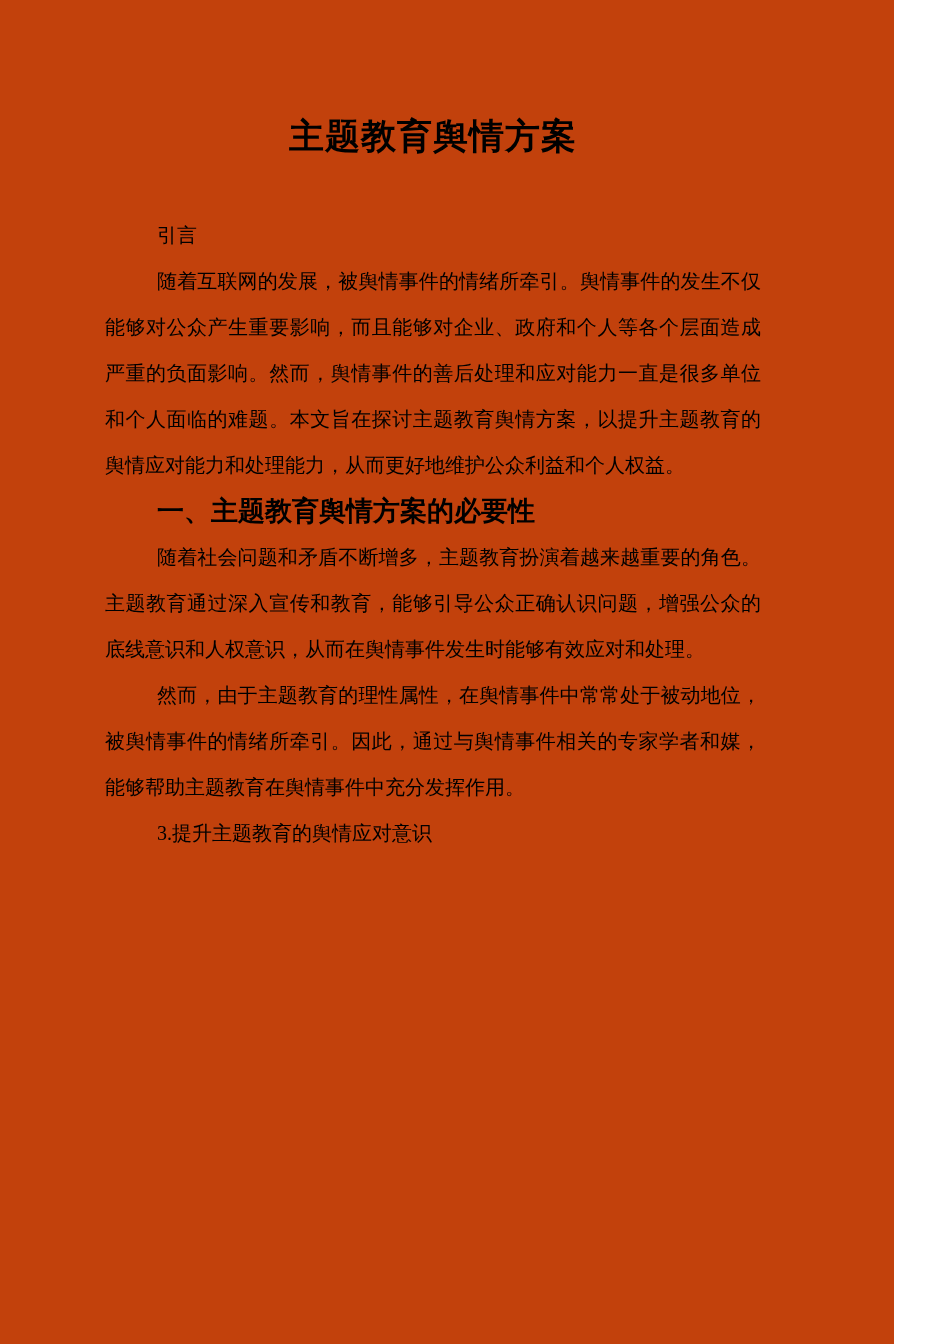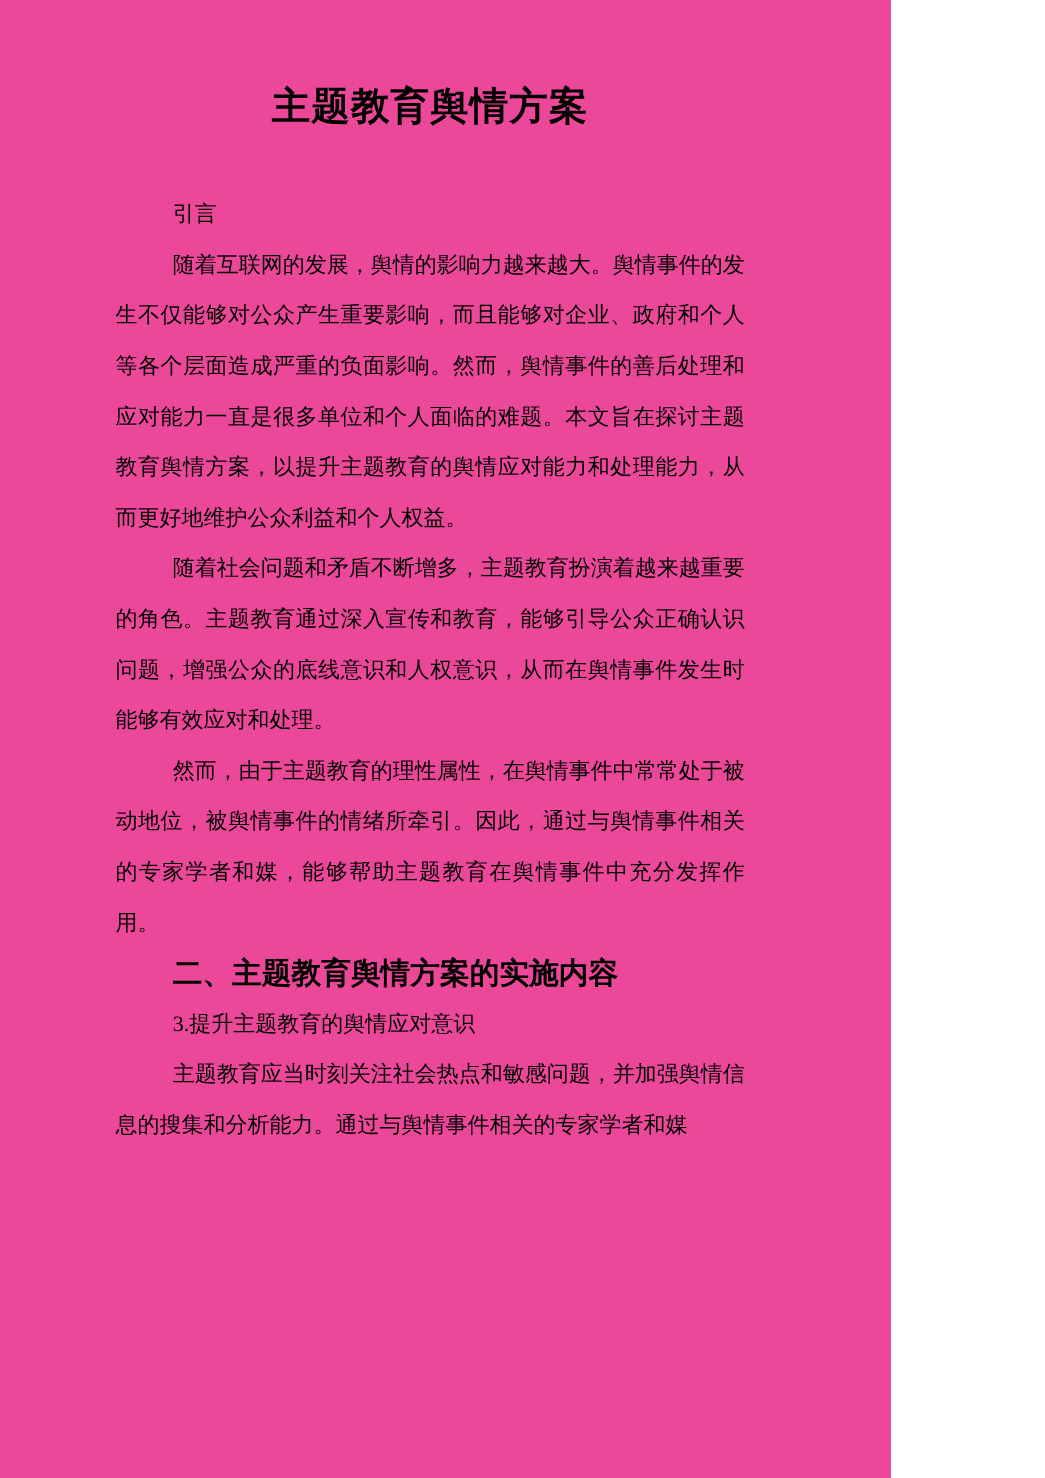--- a/index.html
+++ b/index.html
@@ -2,26 +2,26 @@
 <html lang="zh"><head>
 <meta charset="utf-8">
 <style>
   html, body {
     margin: 0;
     padding: 0;
     background: #ffffff;
   }
   .page {
     position: relative;
-    width: 810px;
+    width: 894px;
     height: 1344px;
-    background: #ec4899;
+    background: #c2410c;
     overflow: hidden;
     box-sizing: border-box;
-    padding: 72px 133px 0 105px;
+    padding: 112px 133px 0 105px;
     color: #000000;
   }
   .doc-title {
     font-family: "Liberation Serif", "DejaVu Serif", serif;
     font-size: 35px;
     font-weight: 700;
     line-height: 50px;
     text-align: center;
     margin: 0 0 50px 0;
     letter-spacing: 1px;
@@ -49,26 +49,25 @@
 </style>
 </head>
 <body>
 
 <div class="page">
   <div class="doc-title">主题教育舆情方案</div>
 
   <div class="body-text">
     <p class="plain">引言</p>
 
-    <p class="para">随着互联网的发展，舆情的影响力越来越大。舆情事件的发生不仅能够对公众产生重要影响，而且能够对企业、政府和个人等各个层面造成严重的负面影响。然而，舆情事件的善后处理和应对能力一直是很多单位和个人面临的难题。本文旨在探讨主题教育舆情方案，以提升主题教育的舆情应对能力和处理能力，从而更好地维护公众利益和个人权益。</p>
+    <p class="para">随着互联网的发展，被舆情事件的情绪所牵引。舆情事件的发生不仅能够对公众产生重要影响，而且能够对企业、政府和个人等各个层面造成严重的负面影响。然而，舆情事件的善后处理和应对能力一直是很多单位和个人面临的难题。本文旨在探讨主题教育舆情方案，以提升主题教育的舆情应对能力和处理能力，从而更好地维护公众利益和个人权益。</p>
 
+    <h2 class="heading">一、主题教育舆情方案的必要性</h2>
 
     <p class="para">随着社会问题和矛盾不断增多，主题教育扮演着越来越重要的角色。主题教育通过深入宣传和教育，能够引导公众正确认识问题，增强公众的底线意识和人权意识，从而在舆情事件发生时能够有效应对和处理。</p>
 
     <p class="para">然而，由于主题教育的理性属性，在舆情事件中常常处于被动地位，被舆情事件的情绪所牵引。因此，通过与舆情事件相关的专家学者和媒，能够帮助主题教育在舆情事件中充分发挥作用。</p>
 
-    <h2 class="heading">二、主题教育舆情方案的实施内容</h2>
 
     <p class="plain">3.提升主题教育的舆情应对意识</p>
 
-    <p class="para">主题教育应当时刻关注社会热点和敏感问题，并加强舆情信息的搜集和分析能力。通过与舆情事件相关的专家学者和媒</p>
   </div>
 </div>
 
 </body></html>

